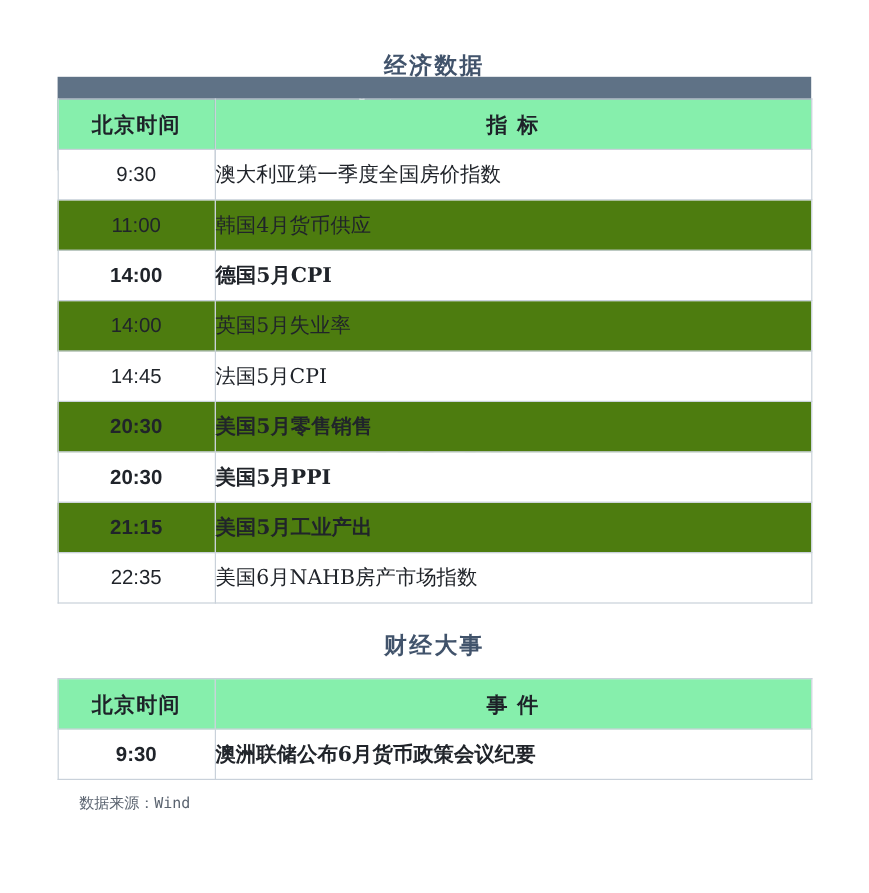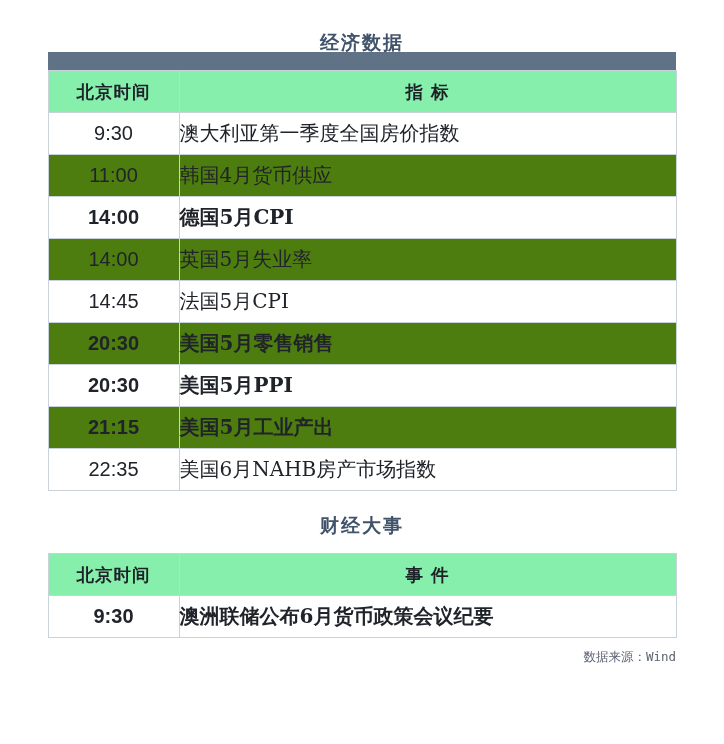--- a/index.html
+++ b/index.html
@@ -57,38 +57,38 @@
   .section-title {
     text-align: center;
     color: #41536b;
     font-family: "DejaVu Serif", serif;
     font-weight: bold;
     font-size: 19px;
     letter-spacing: 2px;
     position: relative;
     z-index: 2;
   }
-  #sec1-title { margin-top: 30px; }
+  #sec1-title { margin-top: 42px; }
   #sec2-title { margin-top: 22px; }
 
   table.cal {
     position: relative;
     z-index: 2;
     border-collapse: collapse;
     width: 628px;
     margin: 14px auto 0 auto;
     table-layout: fixed;
   }
   table.cal col.c-time { width: 131px; }
   table.cal col.c-name { width: 497px; }
 
   table.cal th, table.cal td {
     border: 1px solid #c9d1da;
     height: 41px;
-    font-size: 20px;
+    font-size: 17px;
     color: #20242a;
     padding: 0;
   }
   table.cal thead th {
     background: #86efac;
     font-family: "DejaVu Serif", serif;
     font-weight: bold;
     font-size: 17.5px;
     color: #1d2228;
     letter-spacing: 1px;
@@ -114,21 +114,20 @@
   .source {
     position: relative;
     z-index: 2;
     width: 628px;
     margin: 11px auto 0 auto;
     font-family: "DejaVu Sans Mono", monospace;
     font-size: 12.5px;
     color: #5b6470;
     padding-left: 18px;
     box-sizing: border-box;
-    text-align: right;
   }
 </style>
 </head>
 <body>
 
 <div class="page">
 
   <div class="banner">
     <div class="banner-title">财经日历</div>
   </div>

